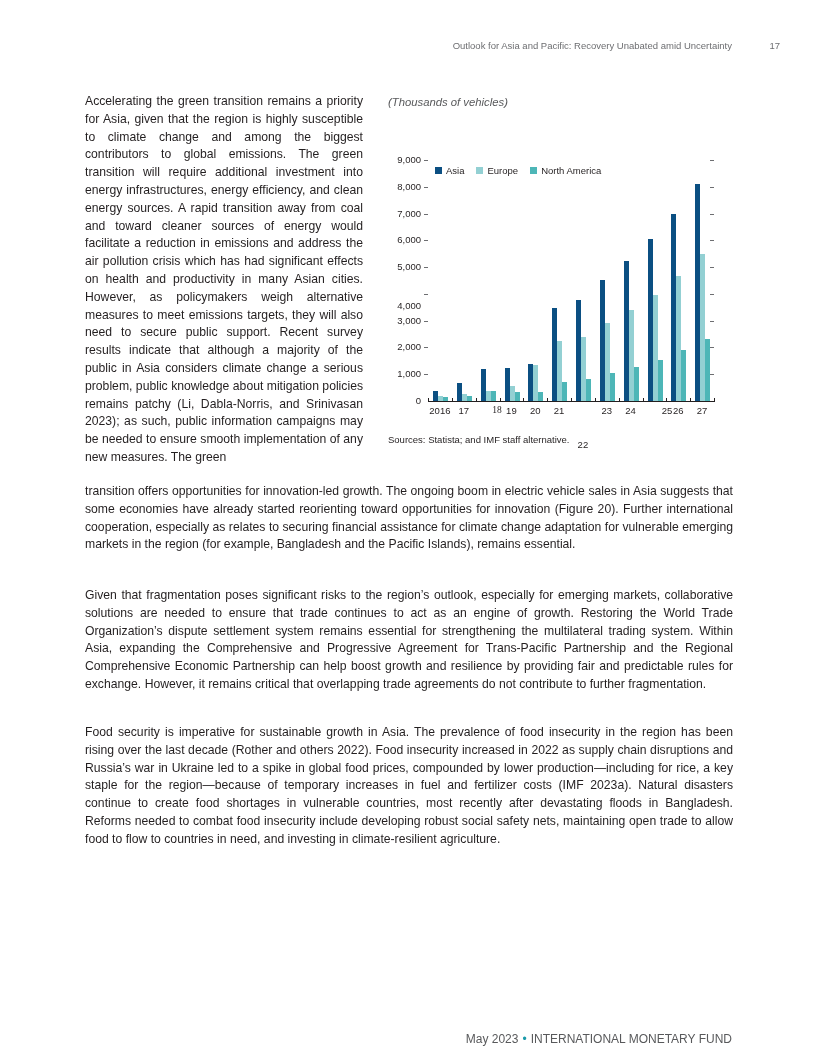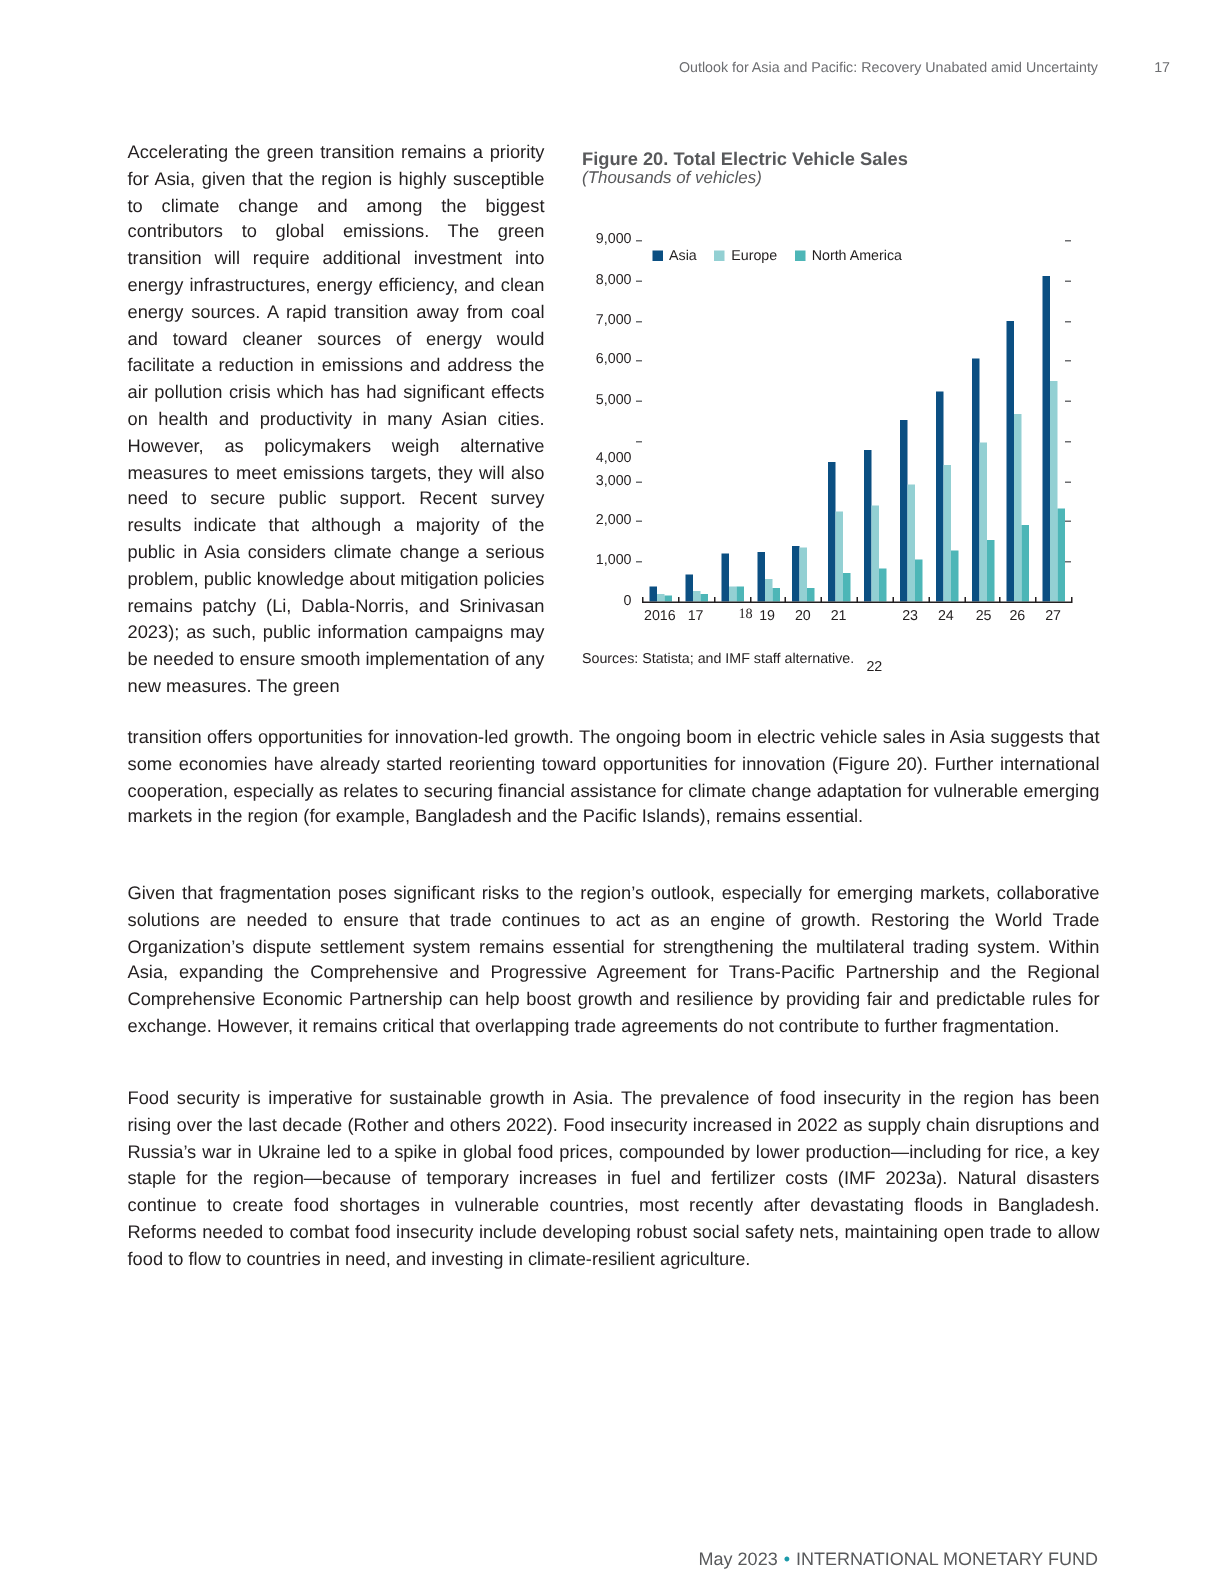--- a/index.html
+++ b/index.html
@@ -43,21 +43,20 @@
 <body>
 
 <div class="running-head">
   <span class="title">Outlook for Asia and Pacific: Recovery Unabated amid Uncertainty</span>
   <span class="page">17</span>
 </div>
 
 <div class="col-left">Accelerating the green transition remains a priority for Asia, given that the region is highly susceptible to climate change and among the biggest contributors to global emissions. The green transition will require additional investment into energy infrastructures, energy efficiency, and clean energy sources. A rapid transition away from coal and toward cleaner sources of energy would facilitate a reduction in emissions and address the air pollution crisis which has had significant effects on health and productivity in many Asian cities. However, as policymakers weigh alternative measures to meet emissions targets, they will also need to secure public support. Recent survey results indicate that although a majority of the public in Asia considers climate change a serious problem, public knowledge about mitigation policies remains patchy (Li, Dabla-Norris, and Srinivasan 2023); as such, public information campaigns may be needed to ensure smooth implementation of any new measures. The green</div>
 
 <div class="figure">
-  <div class="fig-title">Figure 20. Total Electric Vehicle Sales</div>
   <div class="fig-sub">(Thousands of vehicles)</div>
 
   <div class="chart" id="chart">
     <div class="plot" id="plot">
         <div class="bar" style="left: 5px; height: 10.1756px; background: rgb(11, 79, 130);"></div>
         <div class="bar" style="left: 10px; height: 5.35556px; background: rgb(147, 208, 211);"></div>
         <div class="bar" style="left: 15px; height: 4.28444px; background: rgb(77, 182, 183);"></div>
         <div class="bar" style="left: 28.8333px; height: 18.4767px; background: rgb(11, 79, 130);"></div>
         <div class="bar" style="left: 33.8333px; height: 7.23px; background: rgb(147, 208, 211);"></div>
         <div class="bar" style="left: 38.8333px; height: 5.35556px; background: rgb(77, 182, 183);"></div>
@@ -150,21 +149,21 @@
       <div class="xtick" style="left: 326px; top: 238px;"></div>
       <div class="xlab" style="left: 36.9167px; top: 245px;">2016</div>
       <div class="xlab" style="left: 60.75px; top: 245px;">17</div>
       <div class="xlab" style="left: 94px; top: 245px; font-family: Liberation Serif, serif;">18</div>
       <div class="xlab" style="left: 108.417px; top: 245px;">19</div>
       <div class="xlab" style="left: 132.25px; top: 245px;">20</div>
       <div class="xlab" style="left: 156.083px; top: 245px;">21</div>
       <div class="xlab" style="left: 179.917px; top: 245px; margin-top: 34px;">22</div>
       <div class="xlab" style="left: 203.75px; top: 245px;">23</div>
       <div class="xlab" style="left: 227.583px; top: 245px;">24</div>
-      <div class="xlab" style="left: 243px; top: 245px; text-align: right;">25</div>
+      <div class="xlab" style="left: 264px; top: 245px;">25</div>
       <div class="xlab" style="left: 275.25px; top: 245px;">26</div>
       <div class="xlab" style="left: 299.083px; top: 245px;">27</div>
     </div>
   <div class="source">Sources: Statista; and IMF staff alternative.</div>
 </div>
 
 <div class="full-text" id="p1-cont">
   <p>transition offers opportunities for innovation-led growth. The ongoing boom in electric vehicle sales in Asia suggests that some economies have already started reorienting toward opportunities for innovation (Figure 20). Further international cooperation, especially as relates to securing financial assistance for climate change adaptation for vulnerable emerging markets in the region (for example, Bangladesh and the Pacific Islands), remains essential.</p>
 </div>
 <div class="full-text" id="p2">

